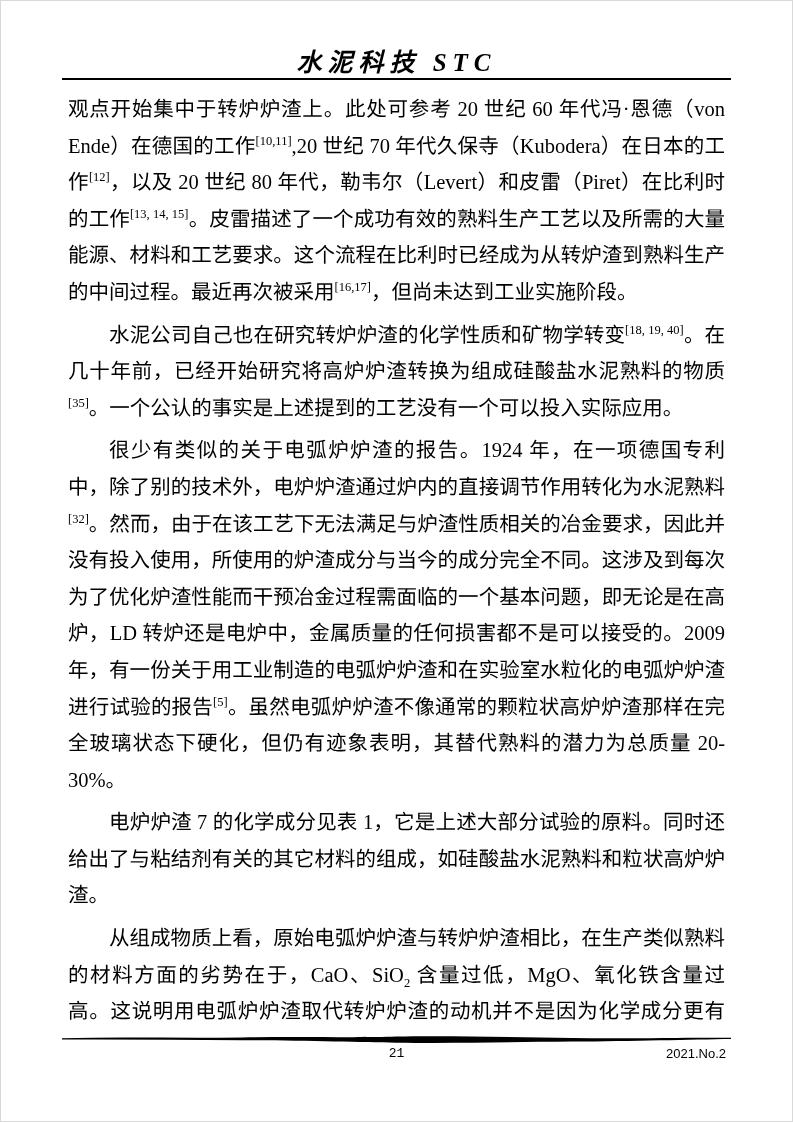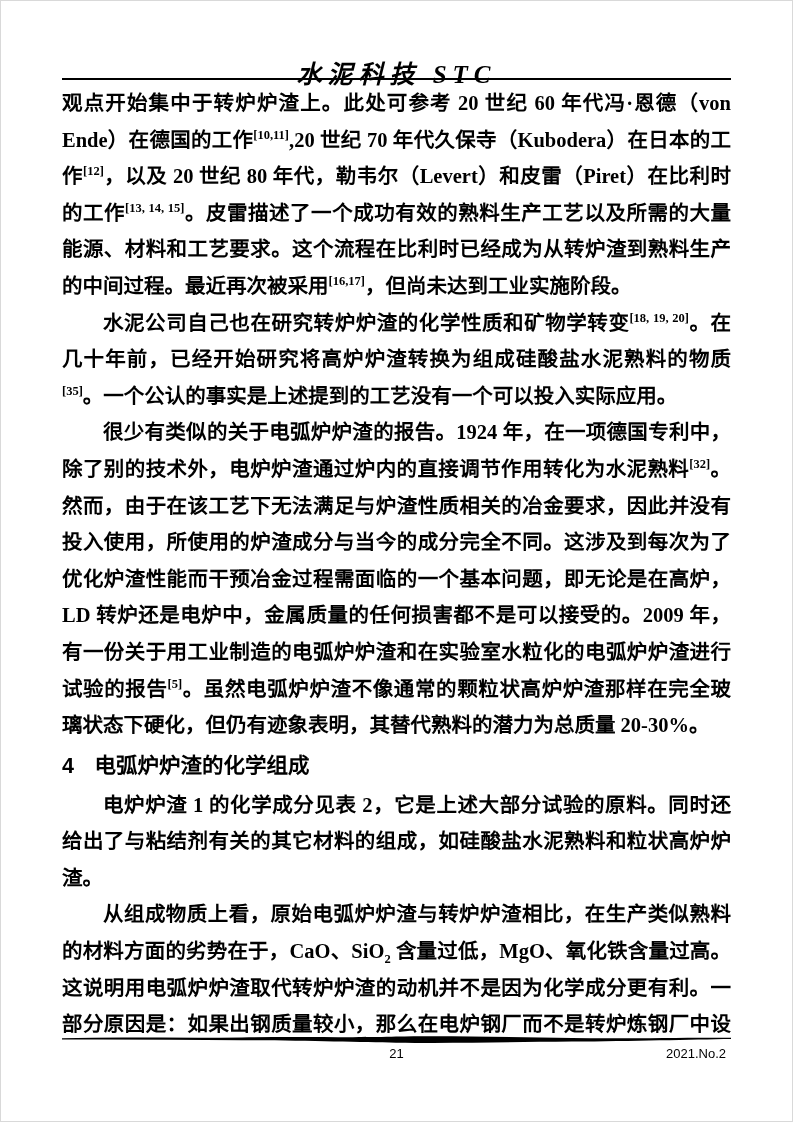--- a/index.html
+++ b/index.html
@@ -8,40 +8,40 @@
     width:793px;height:1122px;
     background:#ffffff;
     color:#000;
     font-family:"Liberation Serif","DejaVu Serif",serif;
     overflow:hidden;
     box-sizing:border-box;
     outline:1px solid #d9d9d9;
     outline-offset:-1px;
   }
   .journal-title{
-    position:absolute;top:54px;left:0;width:100%;
+    position:absolute;top:42px;left:0;width:100%;
     text-align:center;
     font-size:25px;
     font-weight:bold;
     font-style:italic;
     letter-spacing:6px;
     font-family:"Liberation Serif","DejaVu Serif",serif;
   }
   .header-rule{
     position:absolute;top:78px;left:62px;width:669px;height:0;
     border-top:2px solid #000;
   }
   .article-body{
     position:absolute;top:85px;left:62px;width:669px;height:952px;
     font-size:20.5px;
     line-height:36.6px;
     text-align:justify;
     overflow:hidden;
   }
-  .para{margin:0;font-weight:bold;}
+  .para{margin:6px;}
   .para.indent{text-indent:2em;}
   sup{
     font-size:12.5px;
     line-height:0;
     vertical-align:super;
     letter-spacing:0;
   }
   sub{
     font-size:12.5px;
     line-height:0;
@@ -57,43 +57,42 @@
   }
   .sec-num{margin-right:0.95em;}
   .footer-rule{
     position:absolute;top:1035px;left:62px;width:669px;height:9px;
   }
   .footer-rule svg{display:block;width:669px;height:9px;}
   .footer-pagenum{
     position:absolute;top:1046px;left:0;width:100%;
     text-align:center;
     font-size:13px;
-    font-family:Liberation Sans, sans-serif;
+    font-family:Liberation Mono, monospace;
   }
   .footer-issue{
     position:absolute;top:1046px;right:67px;
     font-size:13px;
     font-family:"Liberation Sans","DejaVu Sans",sans-serif;
   }
 </style>
 </head>
 <body>
 
 <div class="page">
 
   <div class="journal-title">水泥科技 STC</div>
 
   <div class="header-rule"></div>
 
   <div class="article-body">
       <p class="para">观点开始集中于转炉炉渣上。此处可参考 20 世纪 60 年代冯·恩德（von Ende）在德国的工作<sup>[10,11]</sup>,20 世纪 70 年代久保寺（Kubodera）在日本的工作<sup>[12]</sup>，以及 20 世纪 80 年代，勒韦尔（Levert）和皮雷（Piret）在比利时的工作<sup>[13, 14, 15]</sup>。皮雷描述了一个成功有效的熟料生产工艺以及所需的大量能源、材料和工艺要求。这个流程在比利时已经成为从转炉渣到熟料生产的中间过程。最近再次被采用<sup>[16,17]</sup>，但尚未达到工业实施阶段。</p>
-      <p class="para indent">水泥公司自己也在研究转炉炉渣的化学性质和矿物学转变<sup>[18, 19, 20]</sup>。在几十年前，已经开始研究将高炉炉渣转换为组成硅酸盐水泥熟料的物质<sup>[35]</sup>。一个公认的事实是上述提到的工艺没有一个可以投入实际应用。</p>
+      <p class="para indent">水泥公司自己也在研究转炉炉渣的化学性质和矿物学转变<sup>[18, 19, 40]</sup>。在几十年前，已经开始研究将高炉炉渣转换为组成硅酸盐水泥熟料的物质<sup>[35]</sup>。一个公认的事实是上述提到的工艺没有一个可以投入实际应用。</p>
       <p class="para indent">很少有类似的关于电弧炉炉渣的报告。1924 年，在一项德国专利中，除了别的技术外，电炉炉渣通过炉内的直接调节作用转化为水泥熟料<sup>[32]</sup>。然而，由于在该工艺下无法满足与炉渣性质相关的冶金要求，因此并没有投入使用，所使用的炉渣成分与当今的成分完全不同。这涉及到每次为了优化炉渣性能而干预冶金过程需面临的一个基本问题，即无论是在高炉，LD 转炉还是电炉中，金属质量的任何损害都不是可以接受的。2009 年，有一份关于用工业制造的电弧炉炉渣和在实验室水粒化的电弧炉炉渣进行试验的报告<sup>[5]</sup>。虽然电弧炉炉渣不像通常的颗粒状高炉炉渣那样在完全玻璃状态下硬化，但仍有迹象表明，其替代熟料的潜力为总质量 20-30%。</p>
-      <div class="section-heading"><span class="sec-num">4</span><span>电弧炉炉渣的化学组成</span></div>
-      <p class="para indent">电炉炉渣 1 的化学成分见表 2，它是上述大部分试验的原料。同时还给出了与粘结剂有关的其它材料的组成，如硅酸盐水泥熟料和粒状高炉炉渣。</p>
+      <p class="para indent">电炉炉渣 7 的化学成分见表 1，它是上述大部分试验的原料。同时还给出了与粘结剂有关的其它材料的组成，如硅酸盐水泥熟料和粒状高炉炉渣。</p>
       <p class="para indent">从组成物质上看，原始电弧炉炉渣与转炉炉渣相比，在生产类似熟料的材料方面的劣势在于，CaO、SiO<sub>2</sub> 含量过低，MgO、氧化铁含量过高。这说明用电弧炉炉渣取代转炉炉渣的动机并不是因为化学成分更有利。一部分原因是：如果出钢质量较小，那么在电炉钢厂而不是转炉炼钢厂中设置一个单独的炉渣处理厂在物流和技术上可能会更简单；还有一部分原因是：在没有颗粒状高炉炉渣供应的</p>
     </div>
 
   <div class="footer-rule">
     <svg viewBox="0 0 669 9" preserveAspectRatio="none" aria-hidden="true">
       <path fill="#000" d="M0,3.2
         C60,1.6 120,3.4 180,2.4
         C240,1.4 300,3.0 334,1.6
         C380,0.6 450,2.0 510,3.0
         C570,3.8 630,2.2 669,2.8

